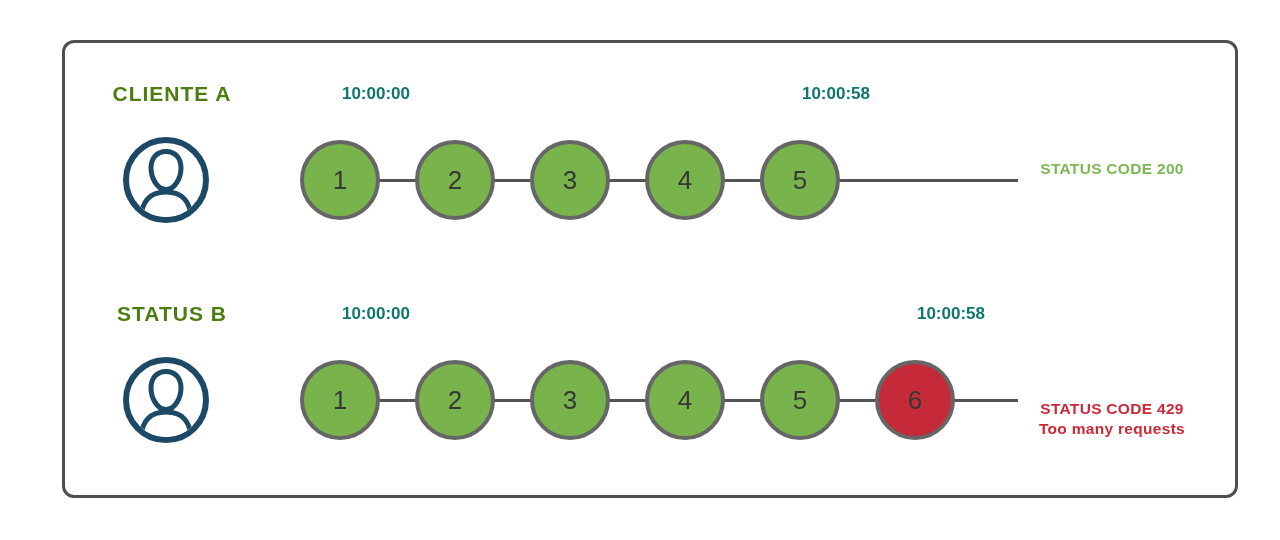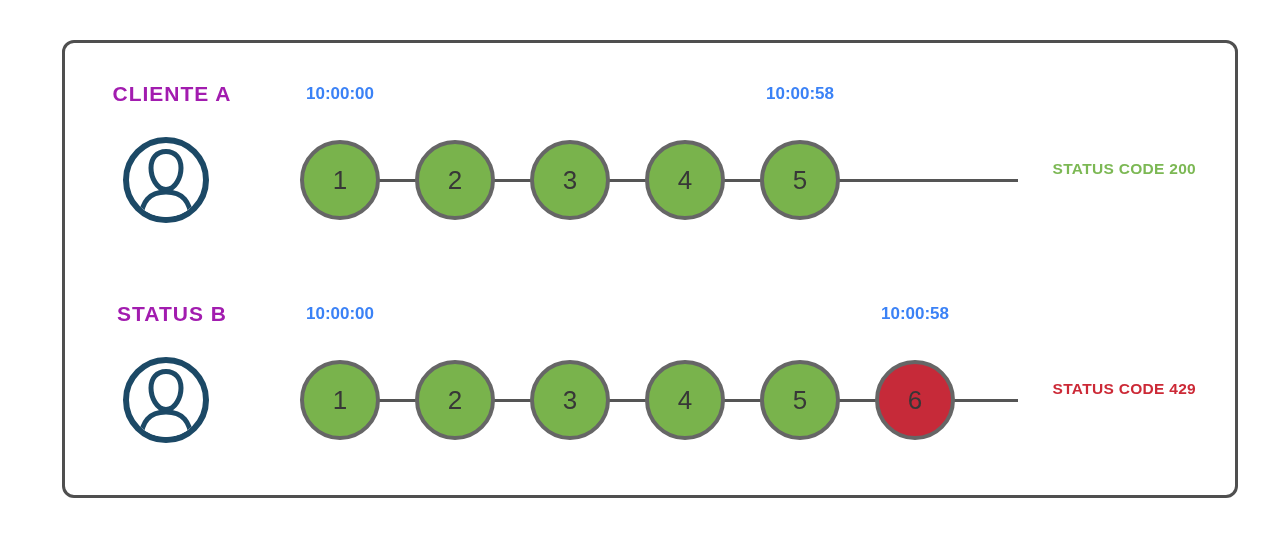--- a/index.html
+++ b/index.html
@@ -27,39 +27,39 @@
     height: 170px;
   }
   .client-label {
     position: absolute;
     left: 92px; top: 20px;
     width: 160px;
     text-align: center;
     font-size: 21px;
     font-weight: 700;
     letter-spacing: 1px;
-    color: #a21caf;
+    color: #4d7c0f;
   }
   .avatar {
     position: absolute;
     left: 122px; top: 74px;
     width: 88px; height: 88px;
   }
   .avatar .av-stroke {
     fill: #ffffff;
     stroke: var(--avatar, #1c4966);
   }
   .timestamp {
     position: absolute;
     top: 22px;
     width: 140px;
-    text-align: center;
+    text-align: right;
     font-size: 17px;
     font-weight: 700;
-    color: #3b82f6;
+    color: #0f766e;
   }
   .timeline {
     position: absolute;
     top: 117px;
     height: 3px;
     background: var(--line, #555555);
   }
   .request-circle {
     position: absolute;
     top: 78px;
@@ -72,28 +72,28 @@
     font-size: 26px;
     color: #373737;
     box-sizing: content-box;
   }
   .request-circle.ok { background: var(--request-ok, #79b34c); }
   .request-circle.blocked { background: var(--request-blocked, #c62a39); }
   .status-label {
     position: absolute;
     left: 1028px; top: 97px;
     width: 168px;
-    text-align: right;
+    text-align: center;
     font-size: 15.5px;
     font-weight: 700;
     line-height: 20px;
     letter-spacing: 0.3px;
   }
   .status-label.ok { color: var(--status-ok-text, #7cb854); }
-  .status-label.error { color: var(--status-error-text, #cc2936); }
+  .status-label.error { color: var(--status-error-text, #cc2936); margin-top: 20px; }
   .status-label span { display: block; }
 </style>
 </head>
 <body>
 
 <div class="canvas">
   <div class="frame"></div>
   <div id="rows">
   <section class="client-row" style="top: 62px;">
     <div class="client-label">CLIENTE A</div>
@@ -140,16 +140,17 @@
     <div class="track">
           <div class="request-circle ok" style="left: 300px;">1</div>
           <div class="request-circle ok" style="left: 415px;">2</div>
           <div class="request-circle ok" style="left: 530px;">3</div>
           <div class="request-circle ok" style="left: 645px;">4</div>
           <div class="request-circle ok" style="left: 760px;">5</div>
           <div class="request-circle blocked" style="left: 875px;">6</div>
         </div>
     <div class="status-label error">
       <span>STATUS CODE 429</span>
+      <span>Too many requests</span>
     </div>
   </section>
 </div>
 </div>
 
 </body></html>

